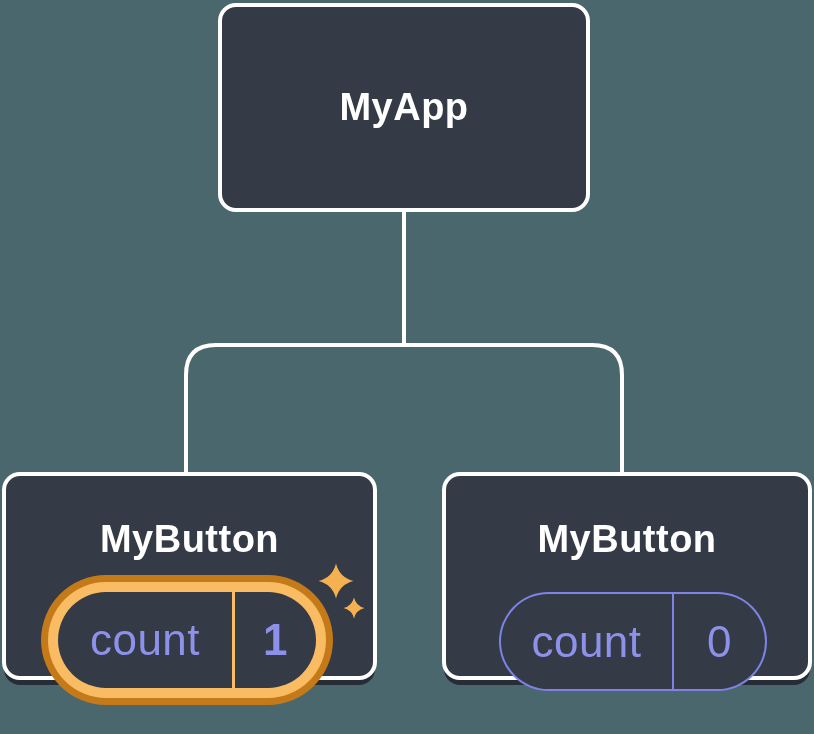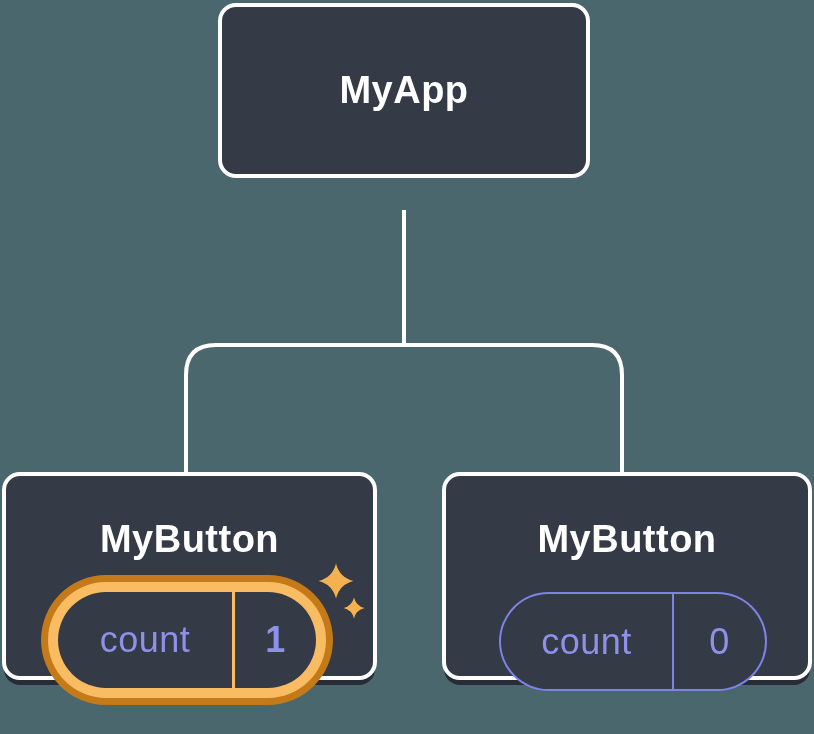--- a/index.html
+++ b/index.html
@@ -28,21 +28,21 @@
   }
   .node {
     position: absolute;
     background: #343a46;
     border: 4px solid #ffffff;
     border-radius: 18px;
     box-sizing: border-box;
   }
   .node.root {
     left: 218px; top: 3px;
-    width: 372px; height: 175px;
+    width: 372px; height: 209px;
     display: flex;
     align-items: center;
     justify-content: center;
   }
   .node.child {
     top: 472px;
     width: 375px; height: 208px;
     box-shadow: 0 7px 0 -2px #272c37;
   }
   .node.child.left  { left: 2px; }
@@ -122,21 +122,21 @@
     width: 171px;
     display: flex; align-items: center; justify-content: center;
   }
   .pill-cool .seg-val {
     position: absolute;
     left: 175px; right: 2px; top: 2px; bottom: 2px;
     display: flex; align-items: center; justify-content: center;
   }
   .state-text {
     color: #8d91e9;
-    font-size: 36px;
+    font-size: 44px;
     font-weight: 400;
     letter-spacing: 0.5px;
   }
   .state-text.bold { font-weight: 700; }
   .sparkles {
     position: absolute;
     left: 308px; top: 560px;
     width: 64px; height: 64px;
   }
   .sparkles path { fill: #f5b14f; }

